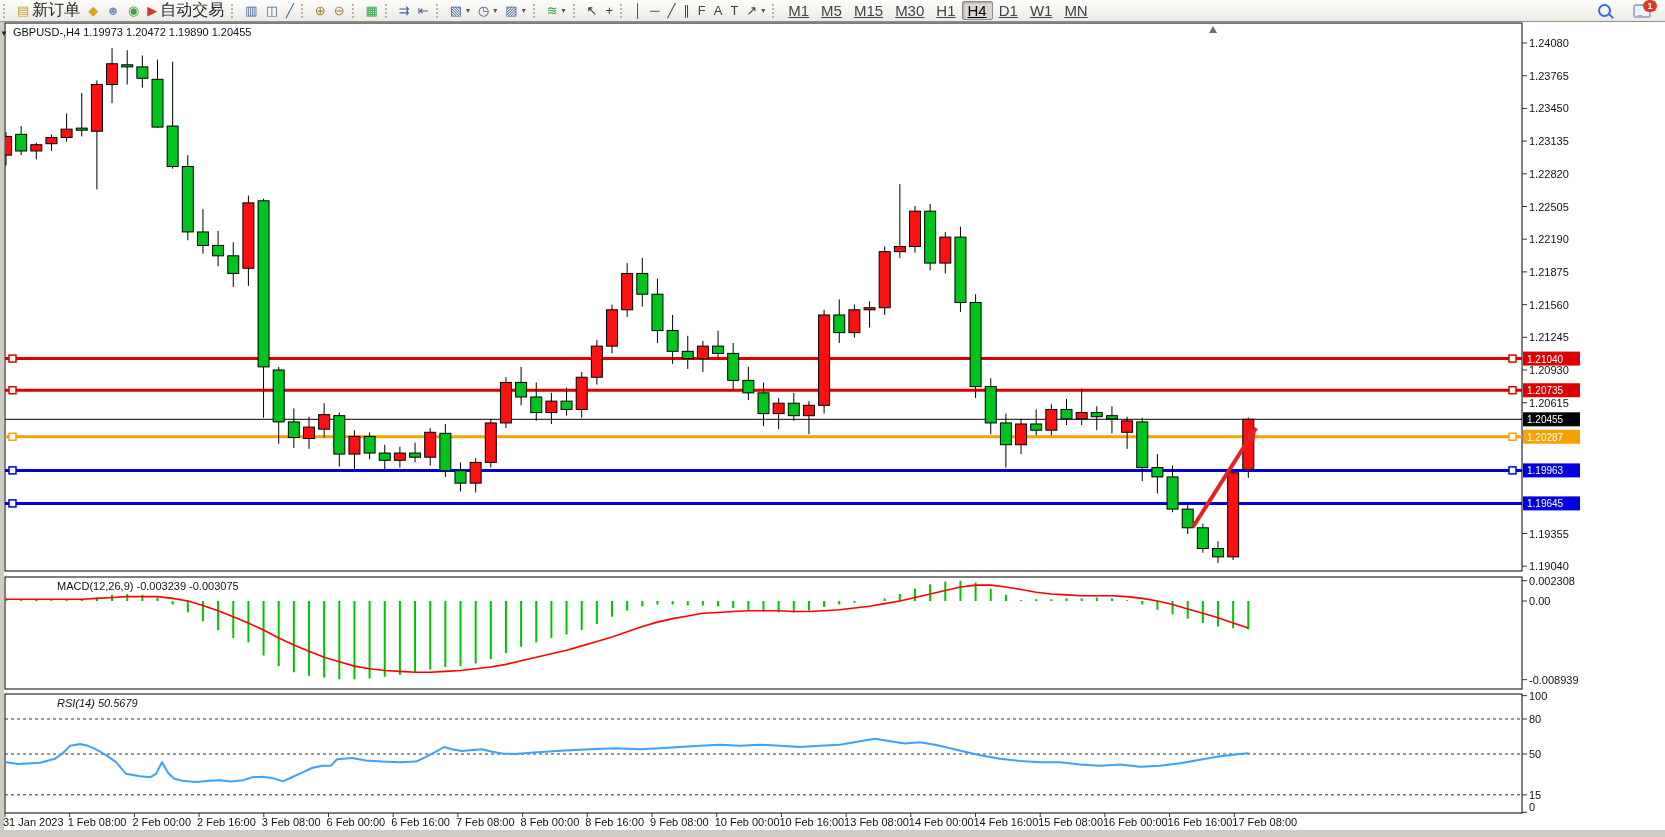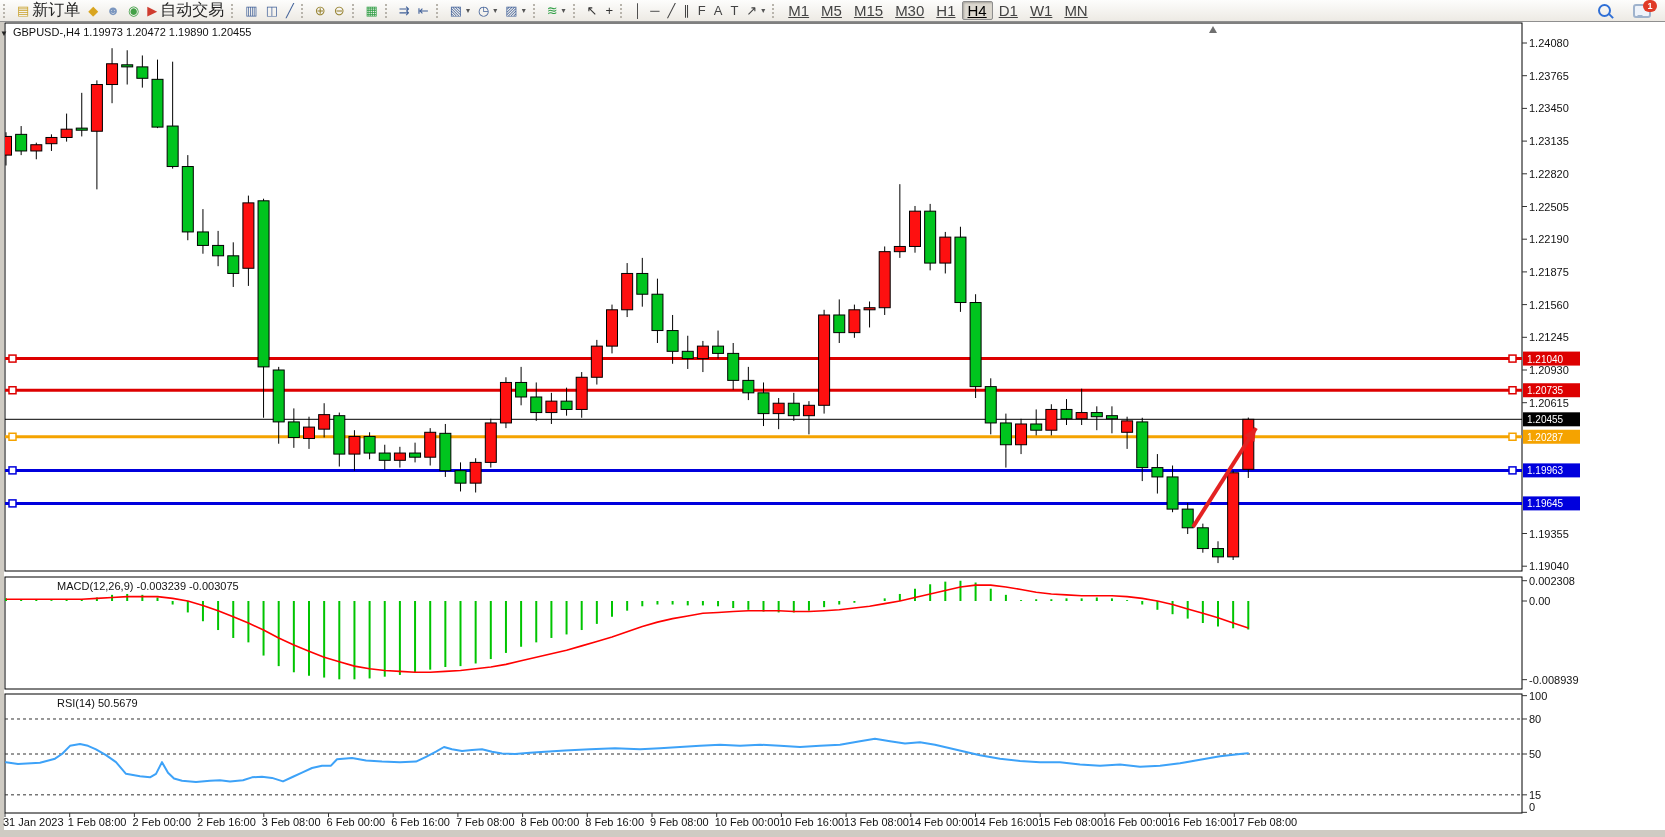--- a/index.html
+++ b/index.html
@@ -559,14 +559,14 @@
         <line x1="1234.3" y1="813" x2="1234.3" y2="817" stroke="#333"></line>
         <text x="1232.3" y="826" class="ax">17 Feb 08:00</text>
       </g>
       <rect x="5" y="23" width="1517" height="548" fill="transparent"></rect>
     </svg>
 
   <div class="sym-label">
     <span class="tri">▼</span><span>GBPUSD-,H4  1.19973 1.20472 1.19890 1.20455</span>
   </div>
   <div class="ind-label" style="top:580px;">MACD(12,26,9) -0.003239 -0.003075</div>
-  <div class="ind-label" style="top:697px;">RSI(14) 50.5679</div>
+  <div class="ind-label" style="top:697px;font-style:italic;">RSI(14) 50.5679</div>
 </div>
 
 </body></html>

